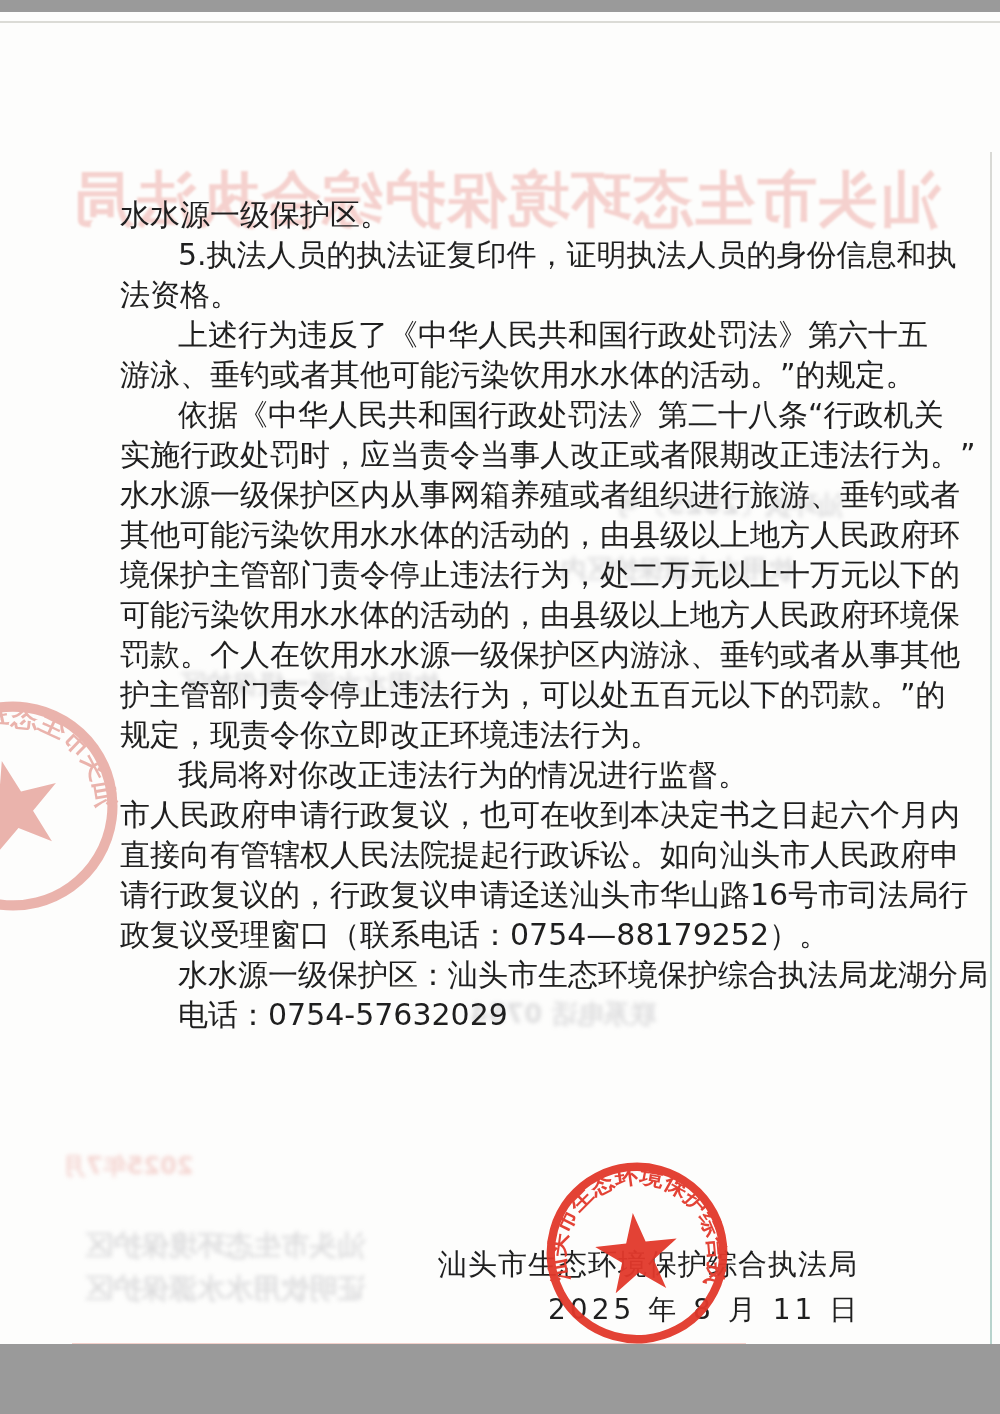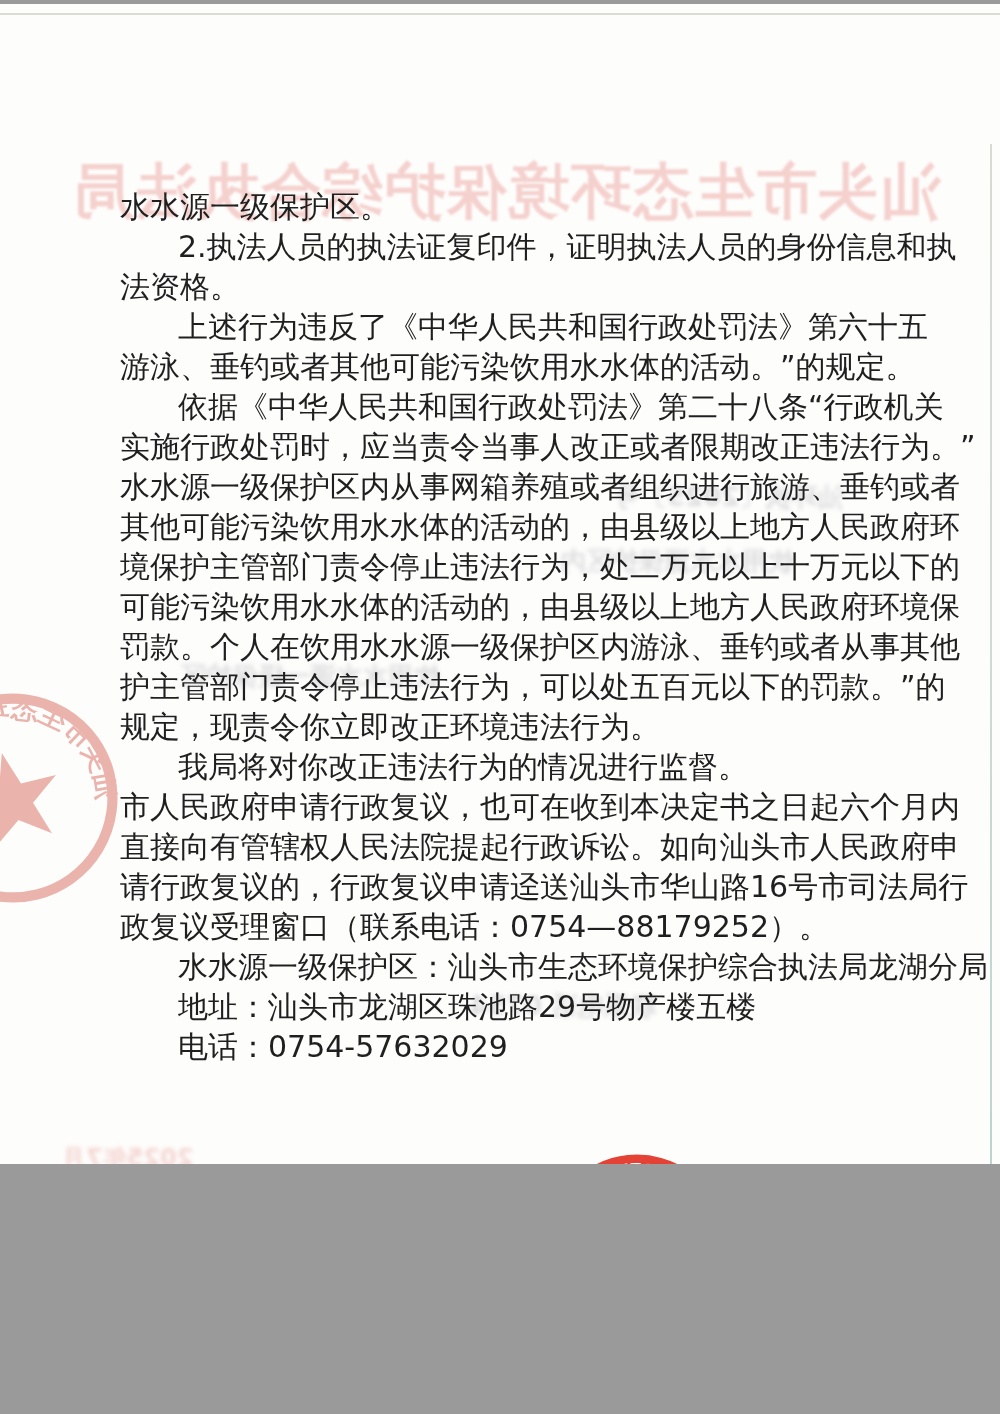--- a/index.html
+++ b/index.html
@@ -1,17 +1,17 @@
 <!DOCTYPE html>
 <html><head>
 <meta charset="utf-8">
 <style>
   html,body{margin:0;padding:0;background:#9a9a9a;}
   .page{
-    position:relative;width:1000px;height:1160px;margin:4px auto;
+    position:relative;width:1000px;height:1332px;margin:12px auto;
     background:#fdfdfc;overflow:hidden;
     font-family:"DejaVu Sans",sans-serif;color:#1f1f1f;
   }
   
   .scan-top{position:absolute;left:0;top:9px;width:100%;height:2px;background:#dbdbd6;}
   .scan-right{position:absolute;left:990px;top:140px;width:2px;height:1274px;
     background:linear-gradient(#d9d9d5 0%,#cfd9d5 40%,#b4d2cb 100%);}
   
   .bleed-header{
     position:absolute;left:95px;top:148px;width:845px;height:80px;
@@ -60,40 +60,39 @@
       <div class="bleed-line gray" style="left: 560px; top: 540px; font-size: 26px;">饮用水水源保护区内</div>
       <div class="bleed-line gray" style="left: 180px; top: 655px; font-size: 26px;">饮用水水源一级保护区</div>
       <div class="bleed-line gray" style="left: 470px; top: 985px; font-size: 26px;">联系电话 0754</div>
       <div class="bleed-line pink" style="left: 62px; top: 1138px; font-size: 24px;">2025年7月</div>
       <div class="bleed-line gray" style="left: 85px; top: 1215px; font-size: 28px;">汕头市生态环境保护区</div>
       <div class="bleed-line gray" style="left: 85px; top: 1258px; font-size: 28px;">证明饮用水水源保护区</div>
     </div>
 
   <div class="body-text">
       <div class="line">水水源一级保护区。</div>
-      <div class="line indent">2.执法人员的执法证复印件，证明执法人员的身份信息和执</div>
+      <div class="line indent">5.执法人员的执法证复印件，证明执法人员的身份信息和执</div>
       <div class="line">法资格。</div>
       <div class="line indent">上述行为违反了《中华人民共和国行政处罚法》第六十五</div>
       <div class="line">游泳、垂钓或者其他可能污染饮用水水体的活动。”的规定。</div>
       <div class="line indent">依据《中华人民共和国行政处罚法》第二十八条“行政机关</div>
       <div class="line">实施行政处罚时，应当责令当事人改正或者限期改正违法行为。”</div>
       <div class="line">水水源一级保护区内从事网箱养殖或者组织进行旅游、垂钓或者</div>
       <div class="line">其他可能污染饮用水水体的活动的，由县级以上地方人民政府环</div>
       <div class="line">境保护主管部门责令停止违法行为，处二万元以上十万元以下的</div>
       <div class="line">可能污染饮用水水体的活动的，由县级以上地方人民政府环境保</div>
       <div class="line">罚款。个人在饮用水水源一级保护区内游泳、垂钓或者从事其他</div>
       <div class="line">护主管部门责令停止违法行为，可以处五百元以下的罚款。”的</div>
       <div class="line">规定，现责令你立即改正环境违法行为。</div>
       <div class="line indent">我局将对你改正违法行为的情况进行监督。</div>
       <div class="line">市人民政府申请行政复议，也可在收到本决定书之日起六个月内</div>
       <div class="line">直接向有管辖权人民法院提起行政诉讼。如向汕头市人民政府申</div>
       <div class="line">请行政复议的，行政复议申请迳送汕头市华山路16号市司法局行</div>
       <div class="line">政复议受理窗口（联系电话：0754—88179252）。</div>
       <div class="line indent">水水源一级保护区：汕头市生态环境保护综合执法局龙湖分局</div>
-      <div class="line indent">地址：汕头市龙湖区珠池路29号物产楼五楼</div>
       <div class="line indent">电话：0754-57632029</div>
     </div>
 
   <div class="sig-agency">汕头市生态环境保护综合执法局</div>
   <div class="sig-date">2025 年 8 月 11 日</div>
 
   <div class="seal-left">
     <svg viewBox="0 0 200 200">
       <defs>
         <path id="arcLeft" d="M 32,132 A 74,74 0 1 1 168,132" fill="none"></path>

